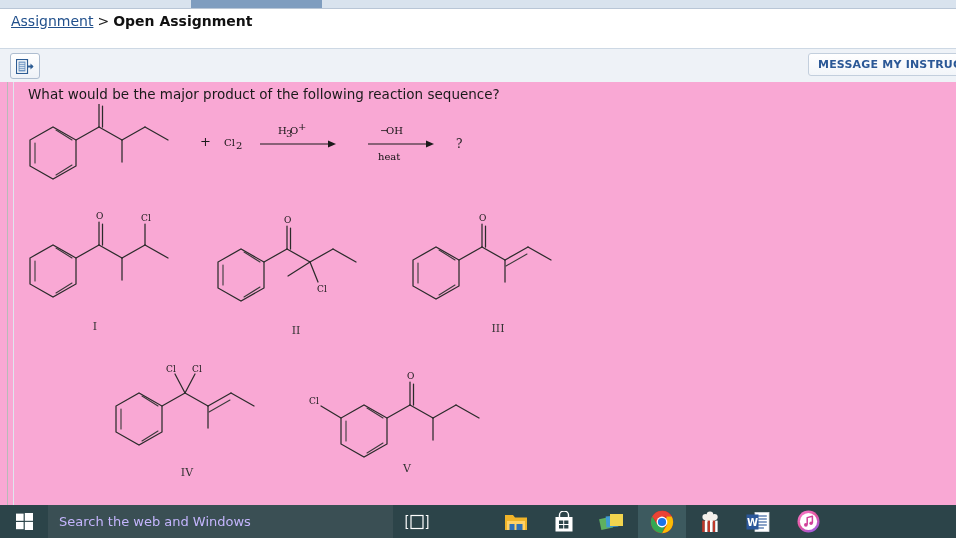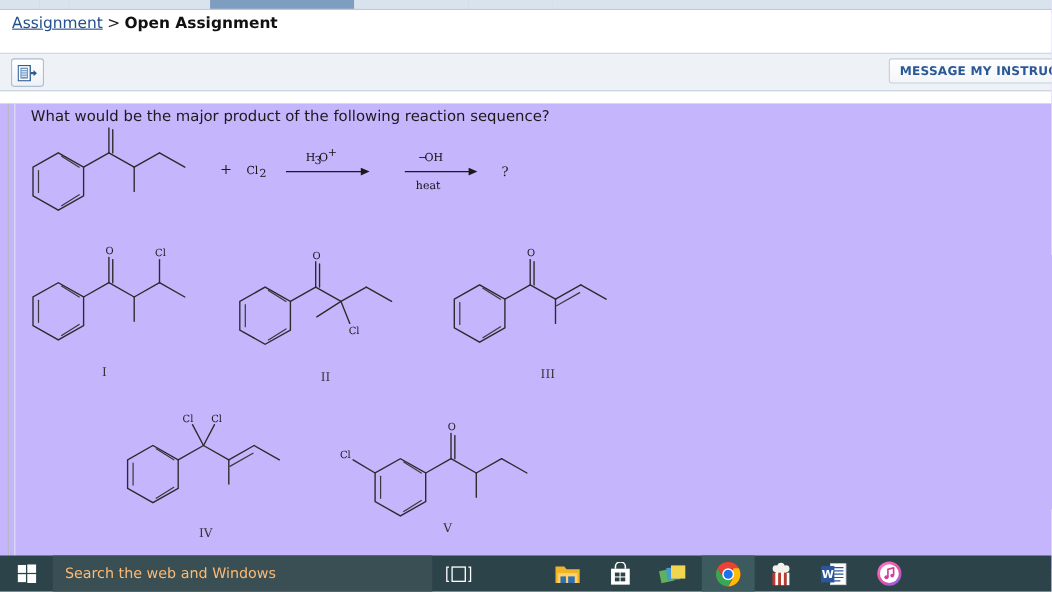--- a/index.html
+++ b/index.html
@@ -36,21 +36,21 @@
   #msg-instructor-btn{position:absolute;left:808px;top:4px;height:23px;
     width:200px;
     background:linear-gradient(#ffffff,#f2f5f9);
     border:1px solid #c3cfdd;border-radius:3px 0 0 3px;
     color:#2b5896;font-weight:bold;font-size:11px;letter-spacing:.2px;
     display:flex;align-items:center;padding-left:9px;
     box-sizing:border-box;overflow:hidden;white-space:nowrap;cursor:pointer;}
 
   
   #content{position:absolute;left:0;top:82px;width:956px;height:423px;
-    background:#c4b5fd;overflow:hidden;margin-top:12px;}
+    background:#f9a8d4;overflow:hidden;}
   #content-leftrule{position:absolute;left:7px;top:0;width:1px;height:423px;
     background:#b9b9b9;}
   #content-leftrule2{position:absolute;left:13px;top:0;width:1px;height:423px;
     background:#dfe6ee;}
 
   #question-text{position:absolute;left:28px;top:4px;font-size:13.5px;
     color:#1a1a1a;white-space:nowrap;}
 
   svg{display:block;}
   #scheme{position:absolute;left:20px;top:22px;}
@@ -62,21 +62,21 @@
   .bond{stroke:#2b2b2b;stroke-width:1.25;fill:none;stroke-linecap:round;}
   .bond-thin{stroke:#3a3a3a;stroke-width:1.1;fill:none;stroke-linecap:round;}
 
   
   #taskbar{position:absolute;left:0;top:505px;width:956px;height:33px;
     background:#2c4449;}
   #start-btn{position:absolute;left:0;top:0;width:48px;height:33px;
     display:flex;align-items:center;justify-content:center;cursor:pointer;}
   #search-box{position:absolute;left:48px;top:0;width:345px;height:33px;
     background:#3a4f54;display:flex;align-items:center;cursor:text;}
-  #search-placeholder{margin-left:11px;color:#fdba74;font-size:13px;}
+  #search-placeholder{margin-left:11px;color:#c4b5fd;font-size:13px;}
   #taskview-btn{position:absolute;left:396px;top:0;width:42px;height:33px;
     display:flex;align-items:center;justify-content:center;cursor:pointer;}
   .tbicon{position:absolute;top:0;width:48px;height:33px;
     display:flex;align-items:center;justify-content:center;cursor:pointer;}
   .tbicon.active{background:#3d5a5f;}
   #tray{position:absolute;right:0;top:0;width:58px;height:33px;}
 </style>
 </head>
 <body>
 

